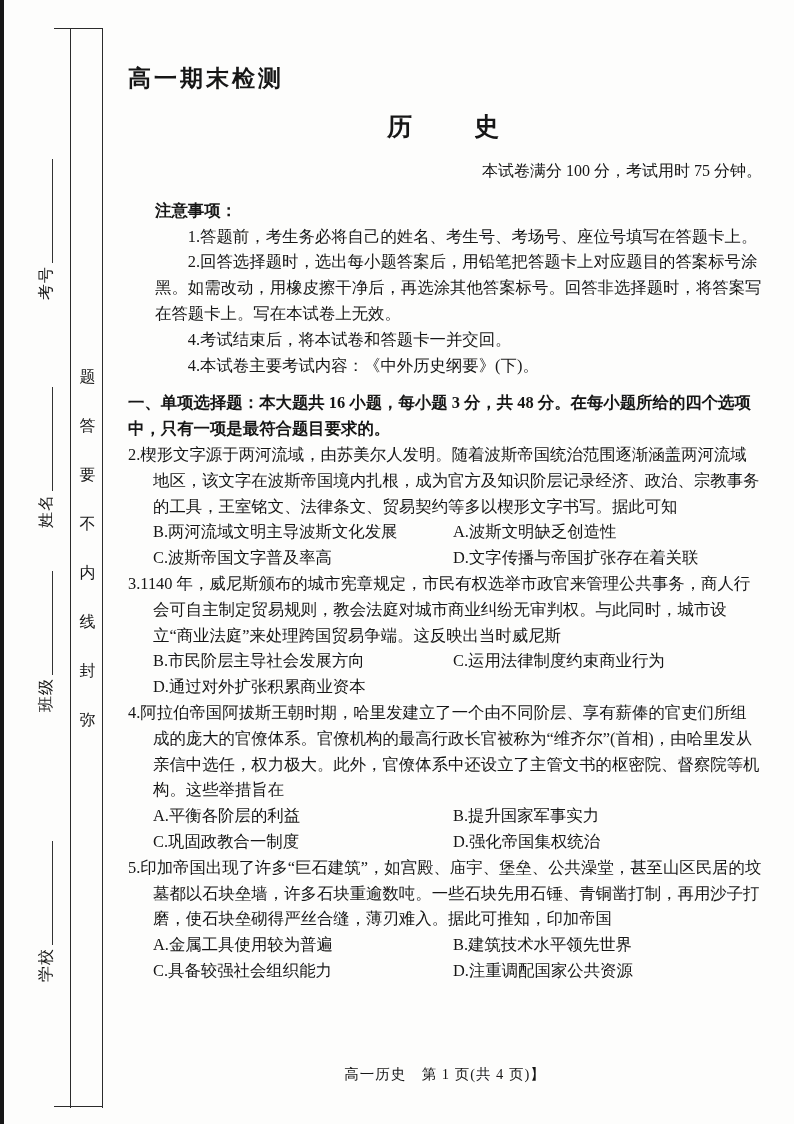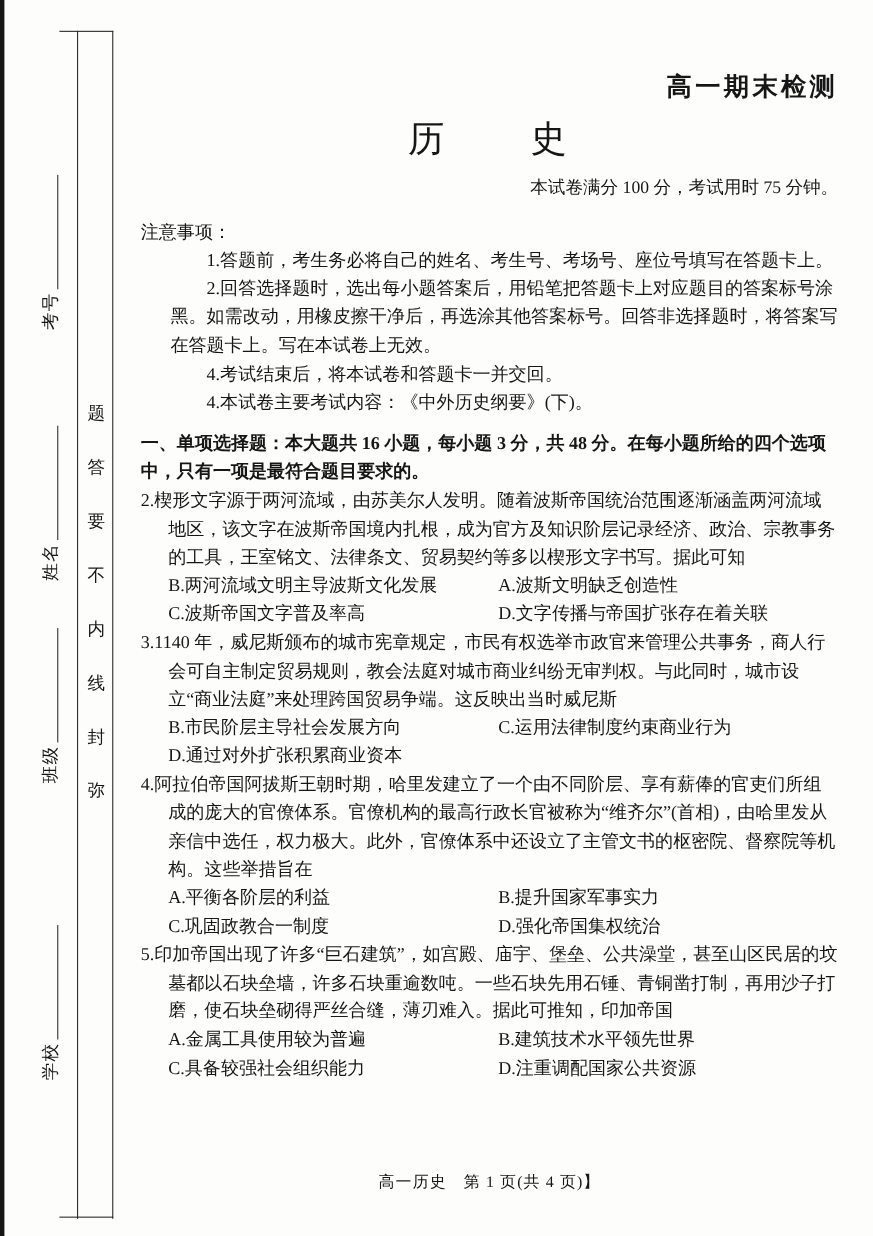--- a/index.html
+++ b/index.html
@@ -38,26 +38,26 @@
   .f-xuexiao { top:982px; }
 
   .seal-text {
     position:absolute; left:78px; top:352px; width:19px;
     display:flex; flex-direction:column; align-items:center;
     font-size:16px; line-height:49px; text-align:center;
   }
 
   
   .main { position:absolute; left:128px; top:64px; width:634px; font-size:16.4px; line-height:25.8px; }
-  .title   { text-align:right; font-size:23px; font-weight:700; letter-spacing:3px; line-height:30px; }
-  .subject { text-align:center; font-size:33px; font-weight:400; letter-spacing:4px; margin-top:14px; line-height:38px; }
+  .title   { text-align:left; font-size:23px; font-weight:700; letter-spacing:3px; line-height:30px; }
+  .subject { text-align:center; font-size:25px; font-weight:700; letter-spacing:4px; margin-top:14px; line-height:38px; }
   .meta    { text-align:right; font-size:16px; margin-top:12px; }
 
   .notice { margin-top:14px; }
-  .notice-heading { font-weight:400; }
+  .notice-heading { font-weight:700; margin-left:27px; }
   .notice-item { margin:0 0 0 27px; text-indent:2em; }
 
   .section-heading { font-weight:700; margin-top:12px; }
 
   .question { margin:0; }
   .stem { margin:0; padding-left:25px; text-indent:-25px; }
   .options {
     margin-left:25px;
     display:grid; grid-template-columns:300px auto;
   }

